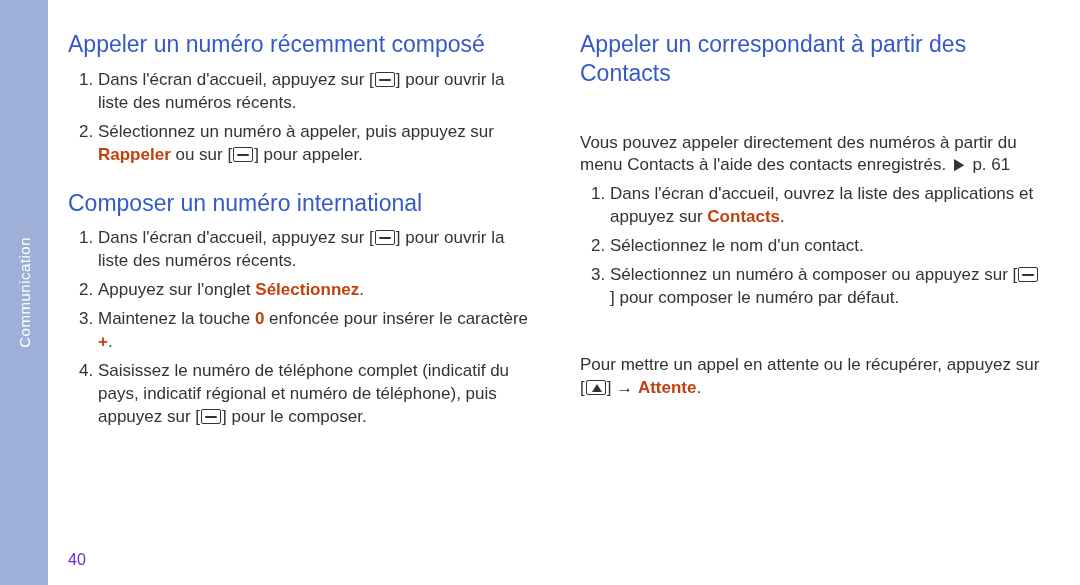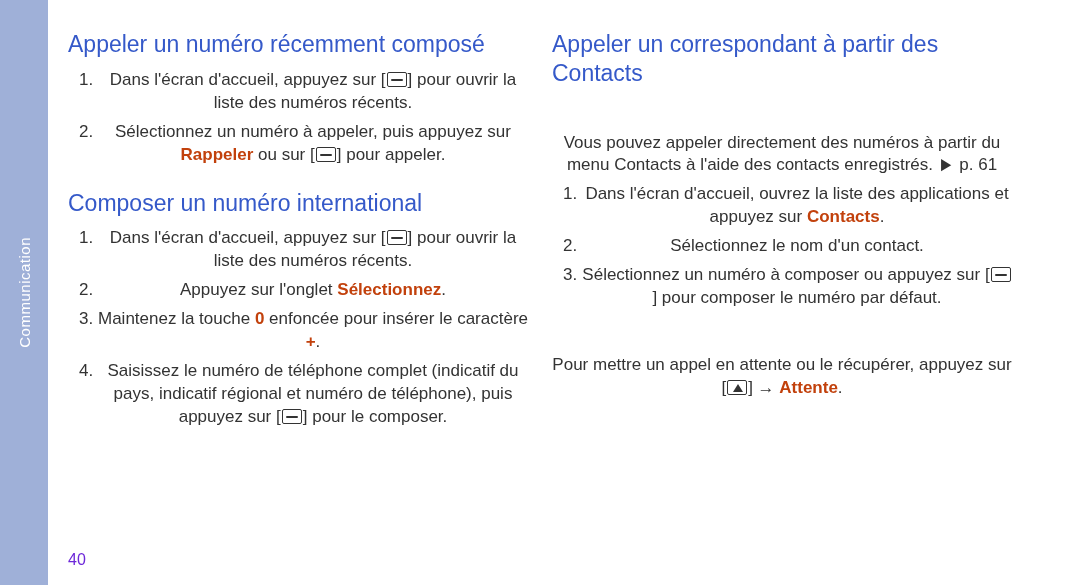--- a/index.html
+++ b/index.html
@@ -29,38 +29,37 @@
     font-size: 15px;
     letter-spacing: 0.5px;
   }
   .page {
     position: absolute;
     left: 68px;
     top: 30px;
     width: 980px;
     height: 545px;
     display: flex;
-    gap: 24px;
+    gap: 52px;
   }
   .col { width: 460px; }
   h2 {
     color: #3559c9;
     font-weight: 400;
     font-size: 23px;
     line-height: 1.25;
     margin-bottom: 10px;
   }
   .sect { margin-bottom: 22px; }
   ol { list-style: decimal; padding-left: 30px; }
   li, p.body {
     font-size: 17px;
     line-height: 1.35;
     color: #333;
     margin-bottom: 6px;
-    text-align: center;
   }
   p.body { padding-left: 0; margin-top: 44px; }
   b { font-weight: bold; color: #c2410c; }
   .icon-box {
     display: inline-block;
     vertical-align: -2px;
     width: 20px;
     height: 15px;
     border: 1px solid #333;
     border-radius: 2px;

